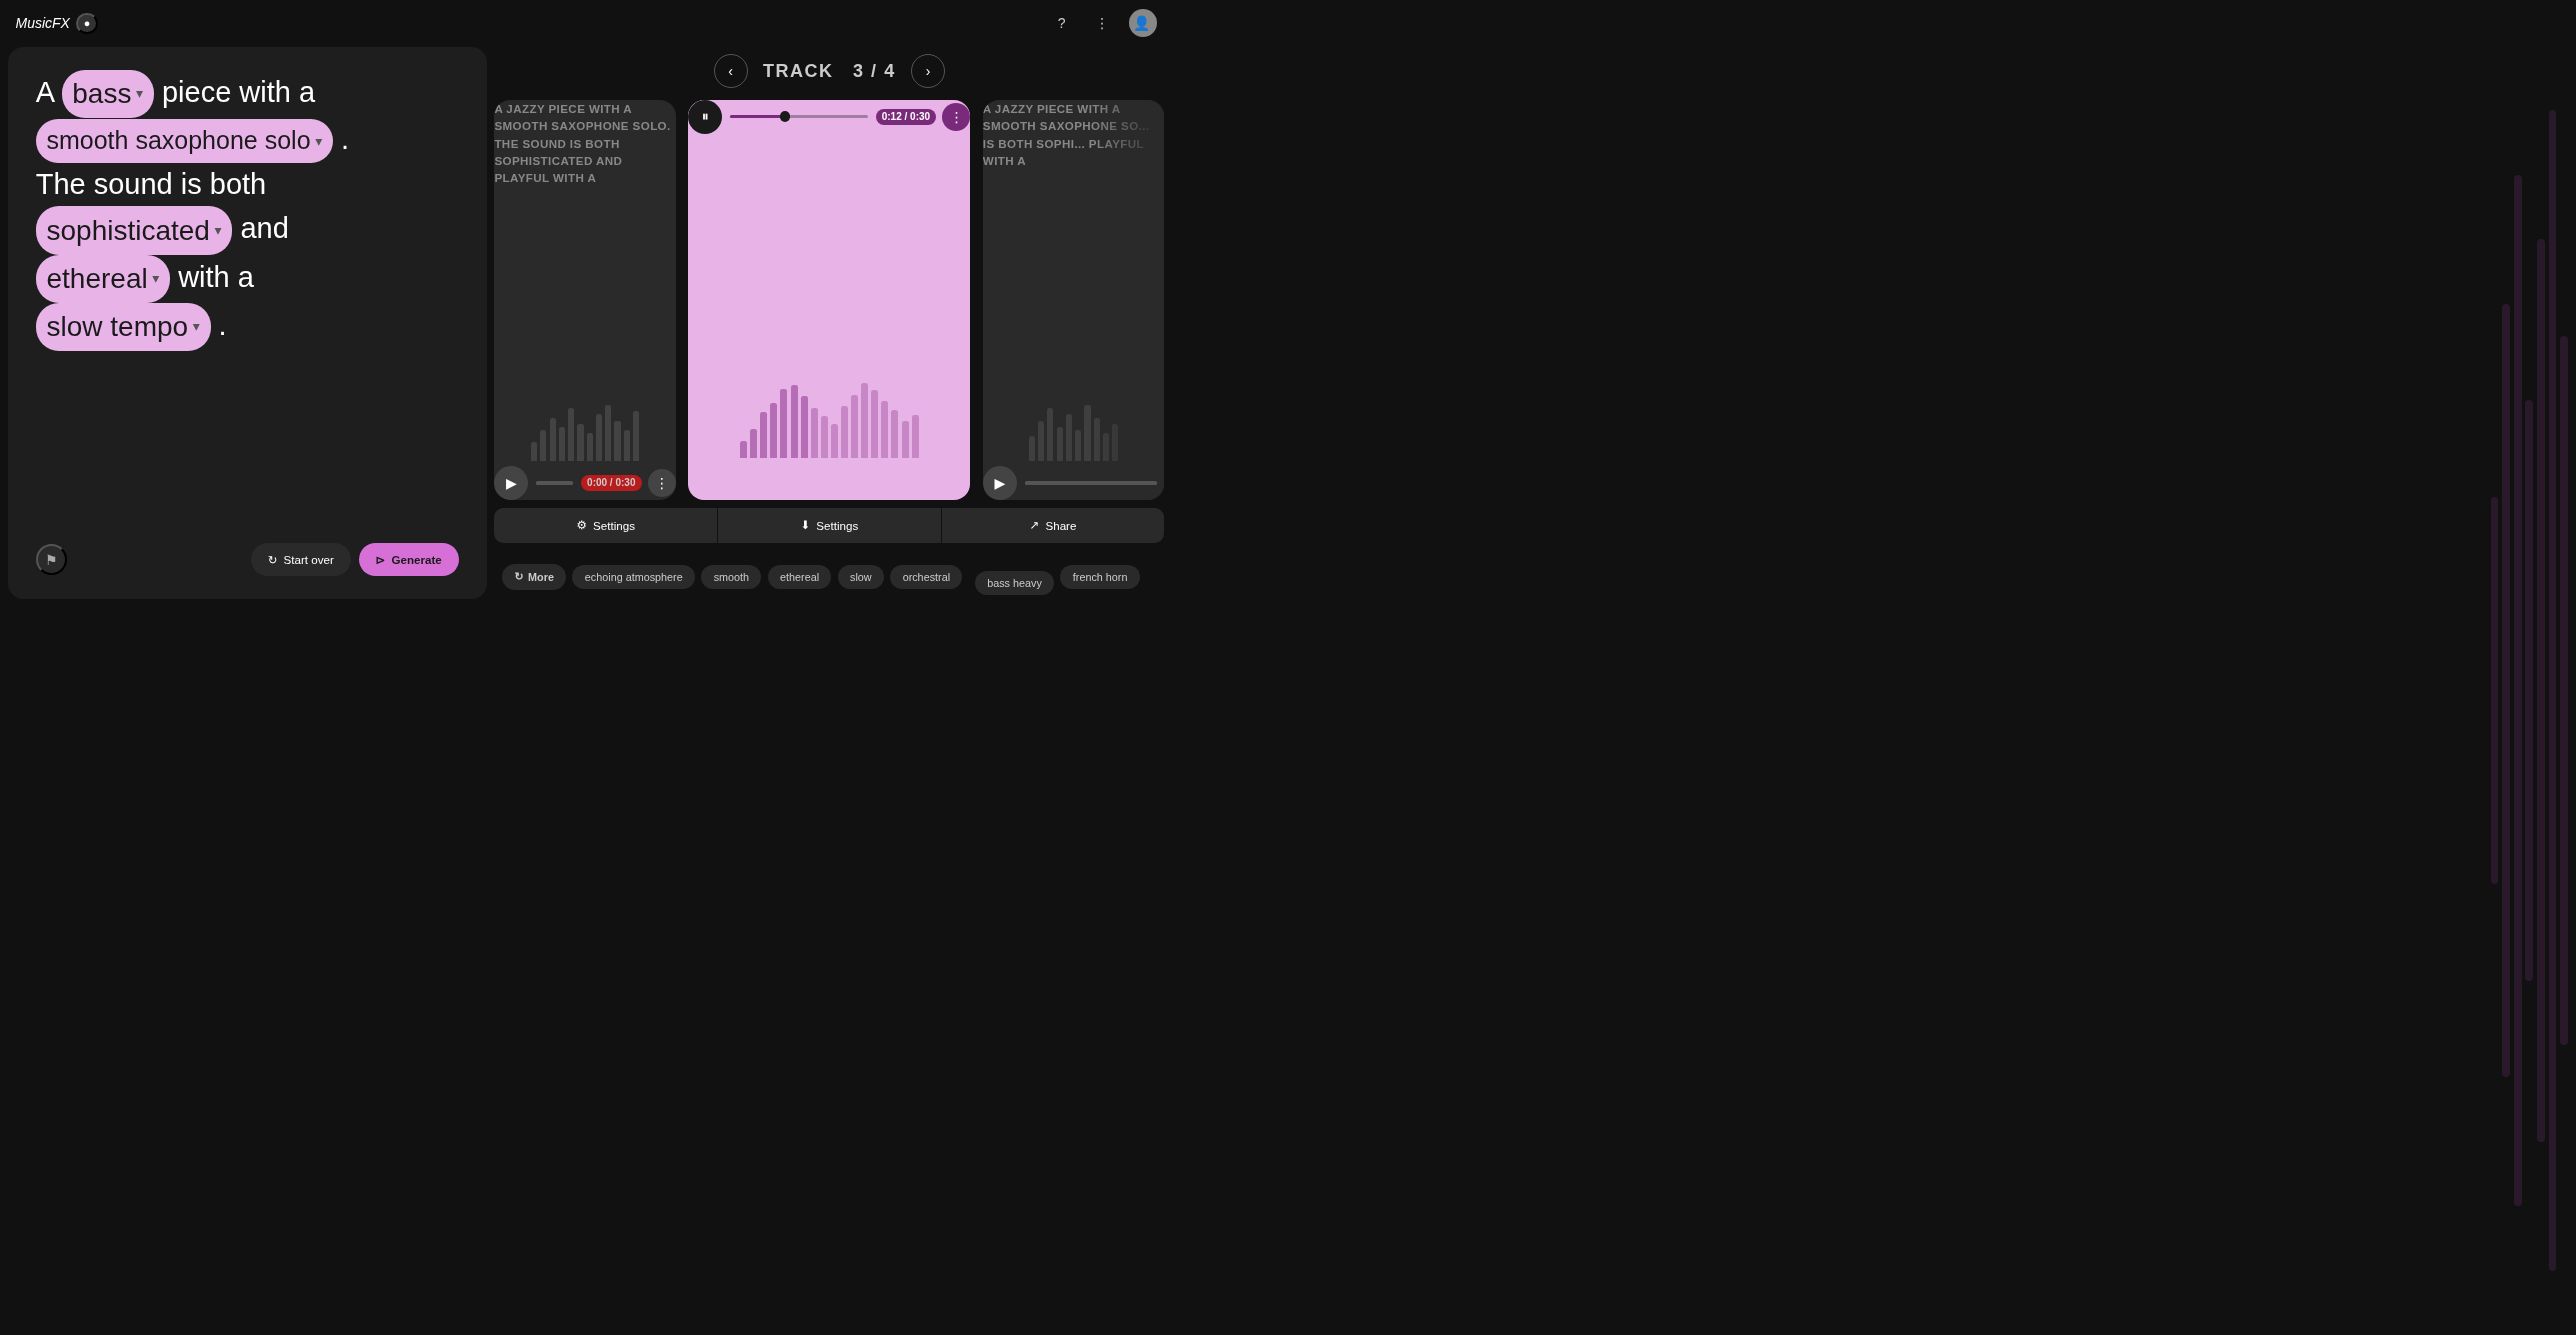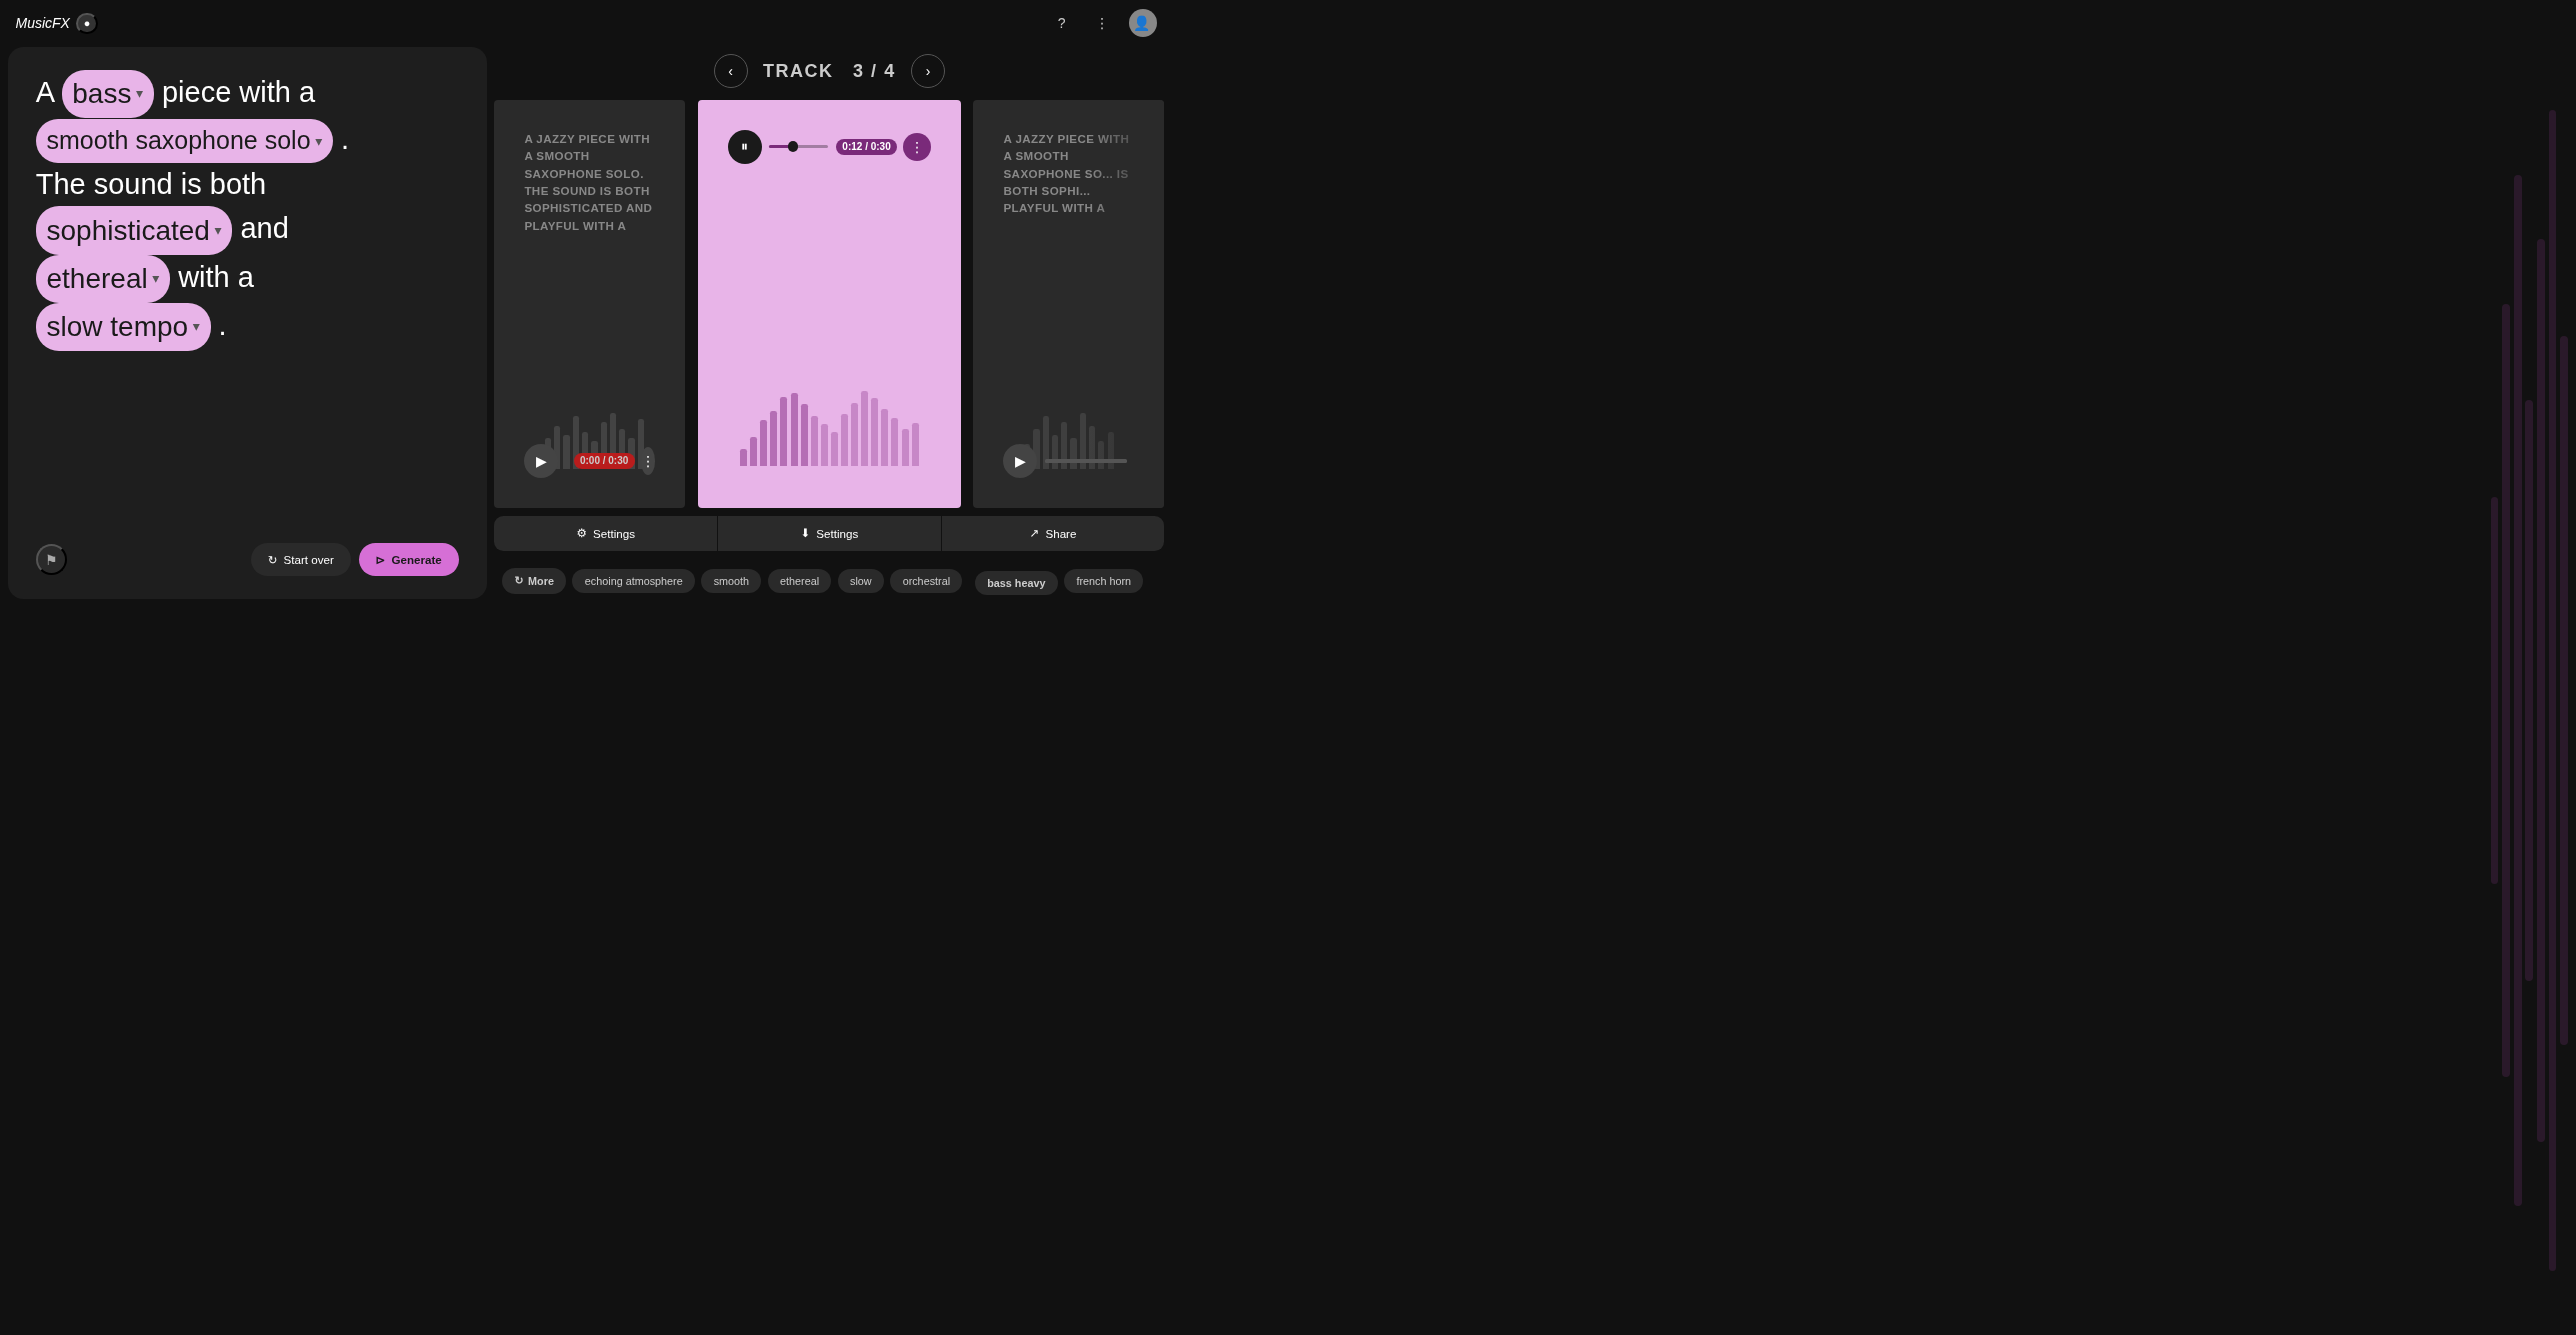--- a/index.html
+++ b/index.html
@@ -221,22 +221,22 @@
     .cards-container {
       display: flex;
       flex: 1;
       gap: 12.4px;
       overflow: hidden;
     }
 
     
     .track-card {
       flex: 1;
-      border-radius: 4px;
-      padding: 30px;
+      border-radius: 16px;
+      padding: 0;
       display: flex;
       flex-direction: column;
       justify-content: space-between;
       position: relative;
       overflow: hidden;
       min-width: 0;
     }
 
     .track-card.active {
       background: #e8b4e8;
@@ -613,21 +613,21 @@
       <button class="tag-chip">
         <span>ethereal</span>
       </button>
       <button class="tag-chip">
         <span>slow</span>
       </button>
       <button class="tag-chip">
         <span>orchestral</span>
       </button>
       <br>
-      <button class="tag-chip" style="margin-top:4px;font-weight:bold;">
+      <button class="tag-chip" style="margin-top:12px;">
         <span>bass heavy</span>
       </button>
       <button class="tag-chip">
         <span>french horn</span>
       </button>
     </div>
 
   </div>
 
 </div>

